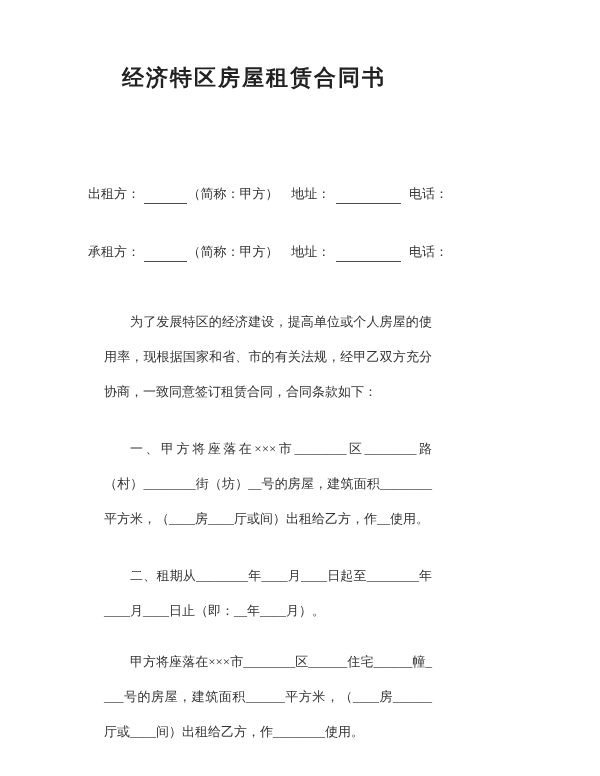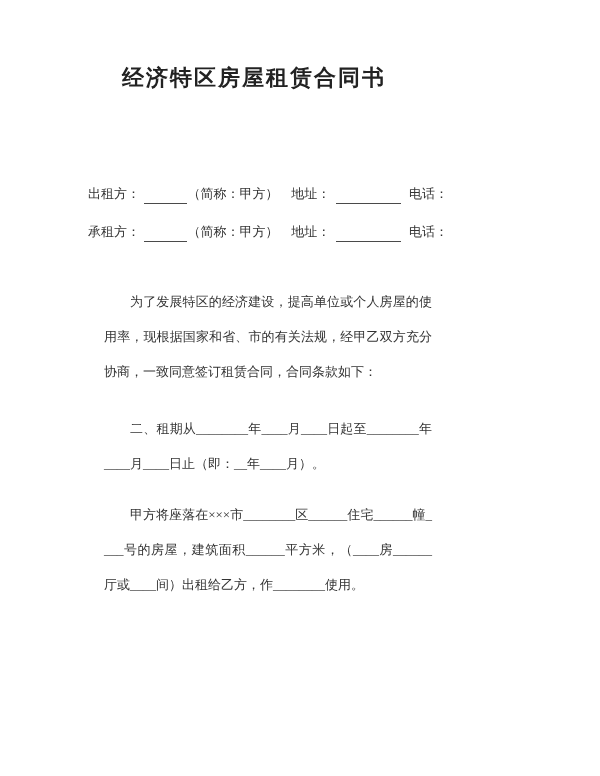--- a/index.html
+++ b/index.html
@@ -30,21 +30,21 @@
     padding: 0 60px 0 88px;
     font-size: 13px;
   }
   .party-row {
     display: flex;
     align-items: baseline;
     white-space: nowrap;
     line-height: 20px;
   }
   .party-row.first { margin-top: 90px; font-family: Liberation Serif, serif; }
-  .party-row.second { margin-top: 18px; }
+  .party-row.second { margin-top: 38px; }
   .blank {
     display: inline-block;
     border-bottom: 1px solid #4a4a4a;
     height: 14px;
     align-self: flex-end;
   }
   .blank.name-blank { width: 74px; margin-left: 4px; }
   .blank.addr-blank { width: 110px; margin-left: 6px; }
   .gap-lg { display: inline-block; width: 22px; }
   .gap-sm { display: inline-block; width: 14px; }
@@ -86,19 +86,20 @@
       <span>（简称：甲方）</span>
       <span class="gap-lg"></span>
       <span>地址：</span>
       <span class="blank addr-blank"></span>
       <span class="gap-sm"></span>
       <span>电话：</span>
     </div>
 
     <p class="para preamble">为了发展特区的经济建设，提高单位或个人房屋的使用率，现根据国家和省、市的有关法规，经甲乙双方充分协商，一致同意签订租赁合同，合同条款如下：</p>
 
+    <p class="para clause-1">一、甲方将座落在×××市________区________路（村）________街（坊）__号的房屋，建筑面积________平方米，（____房____厅或间）出租给乙方，作__使用。</p>
 
     <p class="para clause-2">二、租期从________年____月____日起至________年____月____日止（即：__年____月）。</p>
 
     <p class="para clause-1b">甲方将座落在×××市________区______住宅______幢____号的房屋，建筑面积______平方米，（____房______ 厅或____间）出租给乙方，作________使用。</p>
 
   </div>
 </div>
 
 </body></html>

